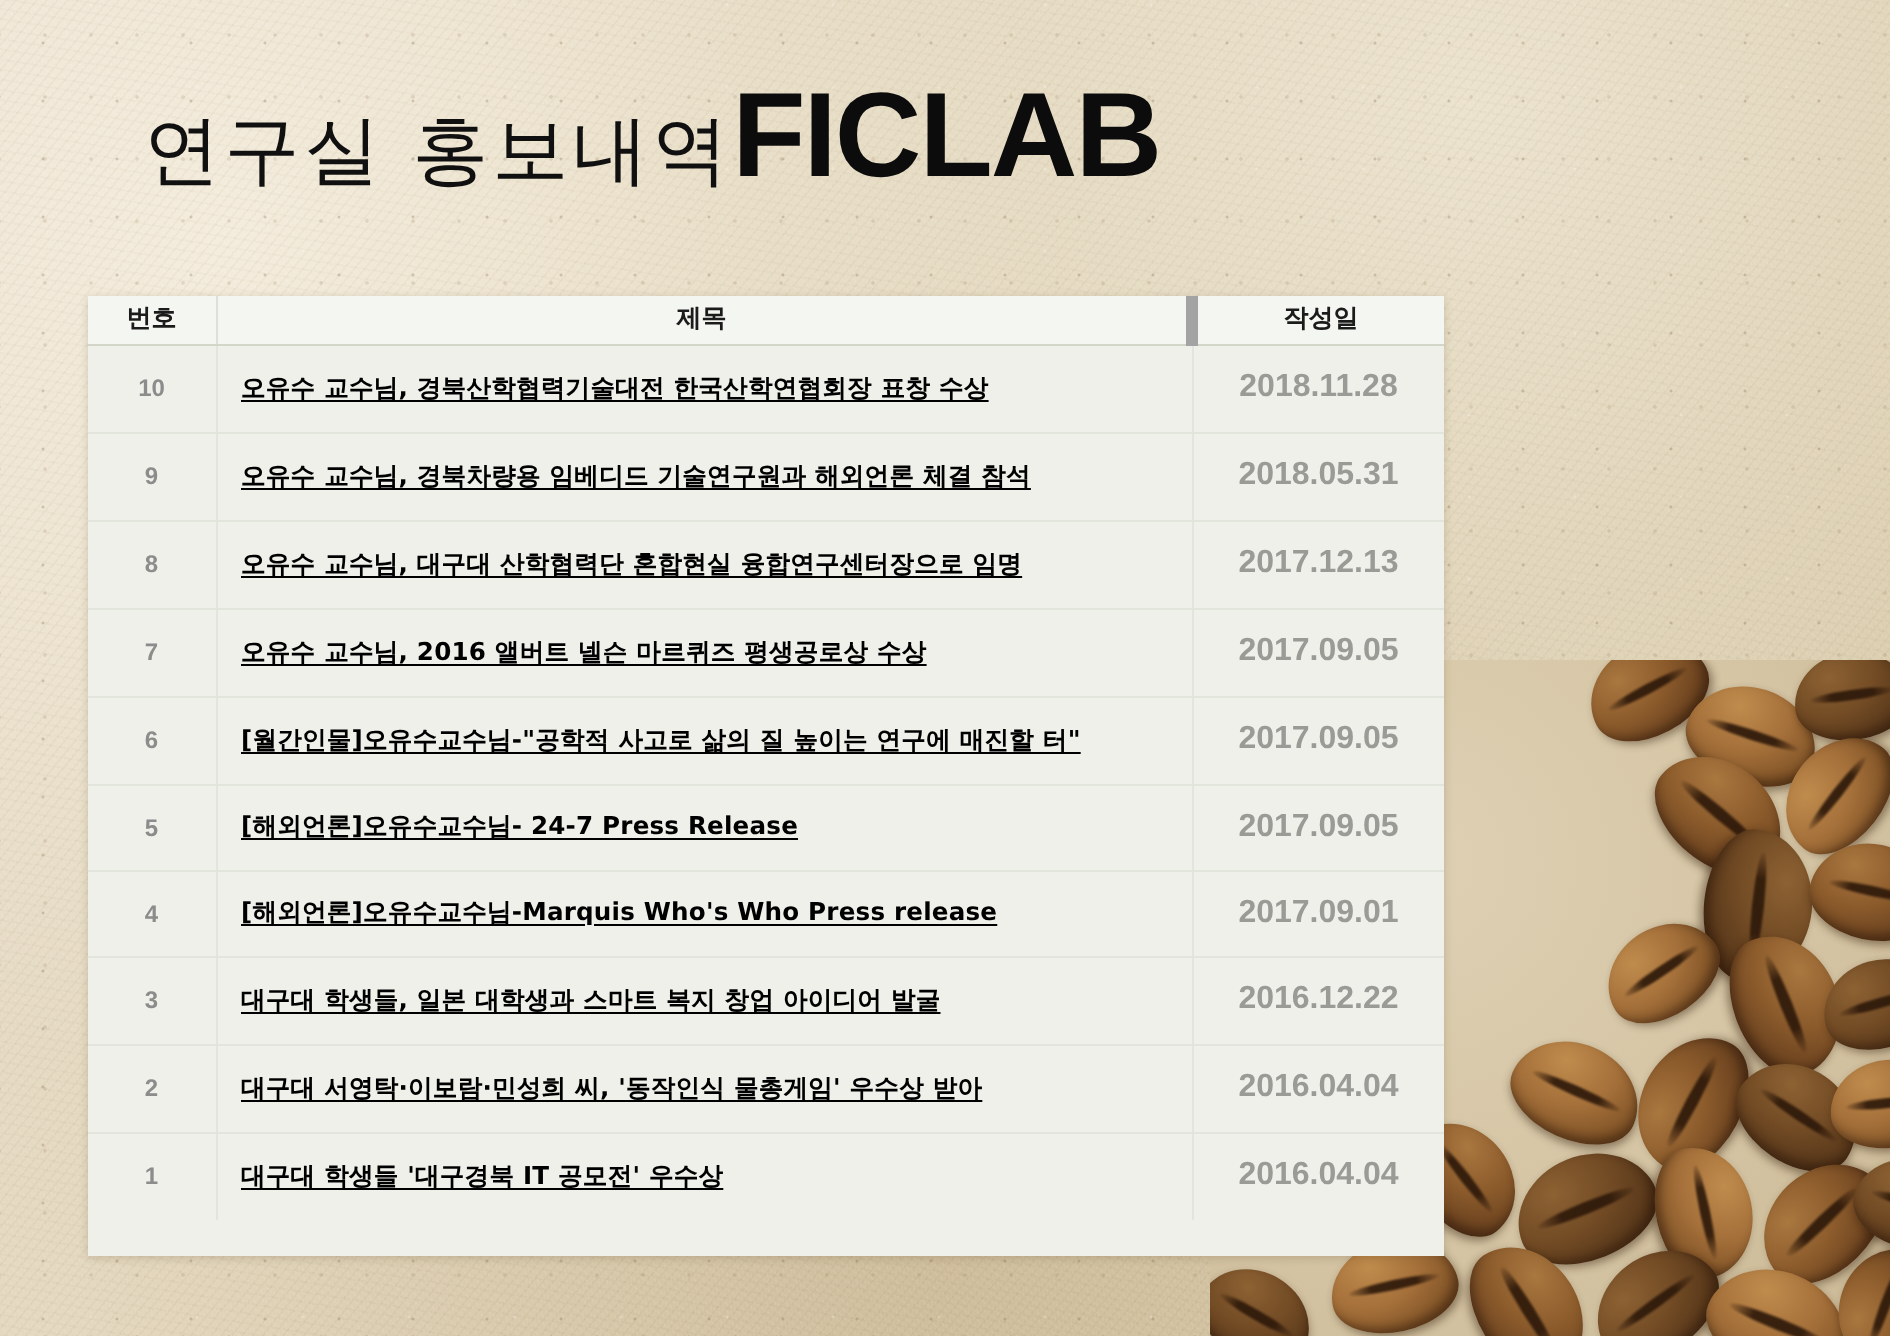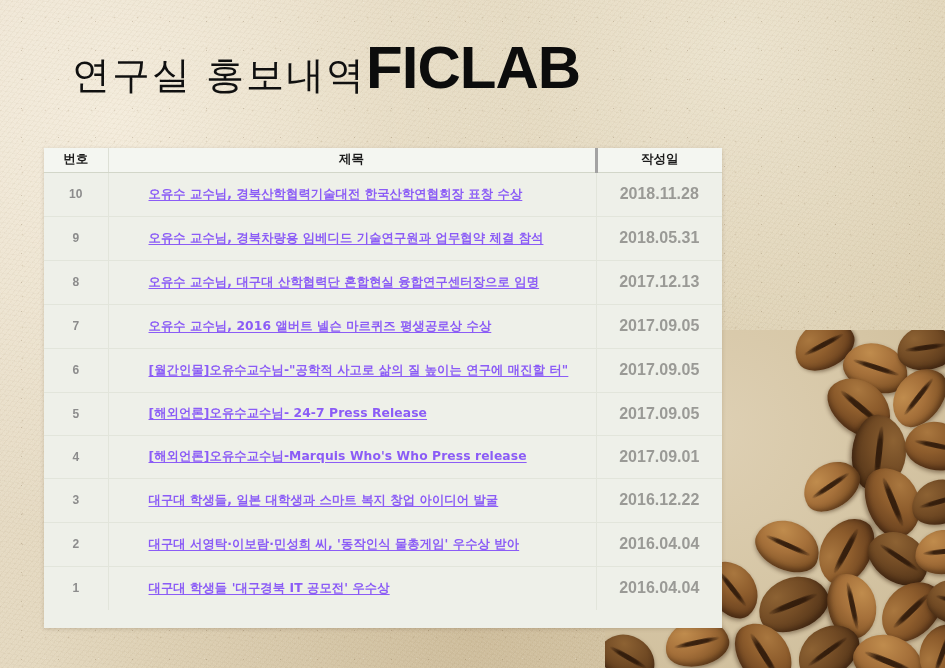--- a/index.html
+++ b/index.html
@@ -134,21 +134,21 @@
   thead th {
     height: 24px;
     font-size: 12.5px;
     font-weight: 700;
     color: #1b1b1b;
     background: #f4f6f1;
     border-bottom: 1px solid #d2d6c9;
     font-family: "DejaVu Sans", "Liberation Sans", sans-serif;
   }
   thead th.th-no   { border-right: 1px solid #dde0d6; }
-  thead th.th-date { border-left: 3px solid #a3a3a3; }
+  thead th.th-date { border-left: 6px solid #a3a3a3; }
 
   tbody tr { height: 44px; }
   tbody tr.short { height: 43px; }
   tbody td {
     border-bottom: 1px solid #e2e5db;
     background: #eef0e9;
     vertical-align: middle;
     font-weight: bold;
   }
   tbody tr:last-child td { border-bottom: none; }
@@ -160,26 +160,25 @@
     border-right: 1px solid #e2e5db;
     font-family: "Liberation Sans", sans-serif;
   }
   td.cell-title {
     padding-left: 12px;
     font-size: 12.3px;
     color: #1b1ba4;
     font-family: "DejaVu Sans", "Liberation Sans", sans-serif;
   }
   td.cell-title .link {
-    color: #8b5cf6;
+    color: #000000;
     text-decoration: underline;
     text-underline-offset: 2px;
     cursor: pointer;
     letter-spacing: .1px;
-    margin-left: 28px;
   }
   td.cell-date {
     text-align: center;
     font-size: 16px;
     color: #9a9a96;
     border-left: 1px solid #e2e5db;
     font-family: "Liberation Sans", sans-serif;
   }
 </style>
 </head>
@@ -239,21 +238,21 @@
         </tr>
       </thead>
       <tbody id="notice-body">
           <tr>
             <td class="cell-no">10</td>
             <td class="cell-title"><span class="link">오유수 교수님, 경북산학협력기술대전  한국산학연협회장  표창 수상</span></td>
             <td class="cell-date">2018.11.28</td>
           </tr>
           <tr>
             <td class="cell-no">9</td>
-            <td class="cell-title"><span class="link">오유수 교수님, 경북차량용  임베디드 기술연구원과  업무협약 체결 참석</span></td>
+            <td class="cell-title"><span class="link">오유수 교수님, 경북차량용  임베디드 기술연구원과  해외언론 체결 참석</span></td>
             <td class="cell-date">2018.05.31</td>
           </tr>
           <tr>
             <td class="cell-no">8</td>
             <td class="cell-title"><span class="link">오유수 교수님, 대구대 산학협력단 혼합현실 융합연구센터장으로  임명</span></td>
             <td class="cell-date">2017.12.13</td>
           </tr>
           <tr>
             <td class="cell-no">7</td>
             <td class="cell-title"><span class="link">오유수 교수님, 2016 앨버트 넬슨 마르퀴즈 평생공로상 수상</span></td>

